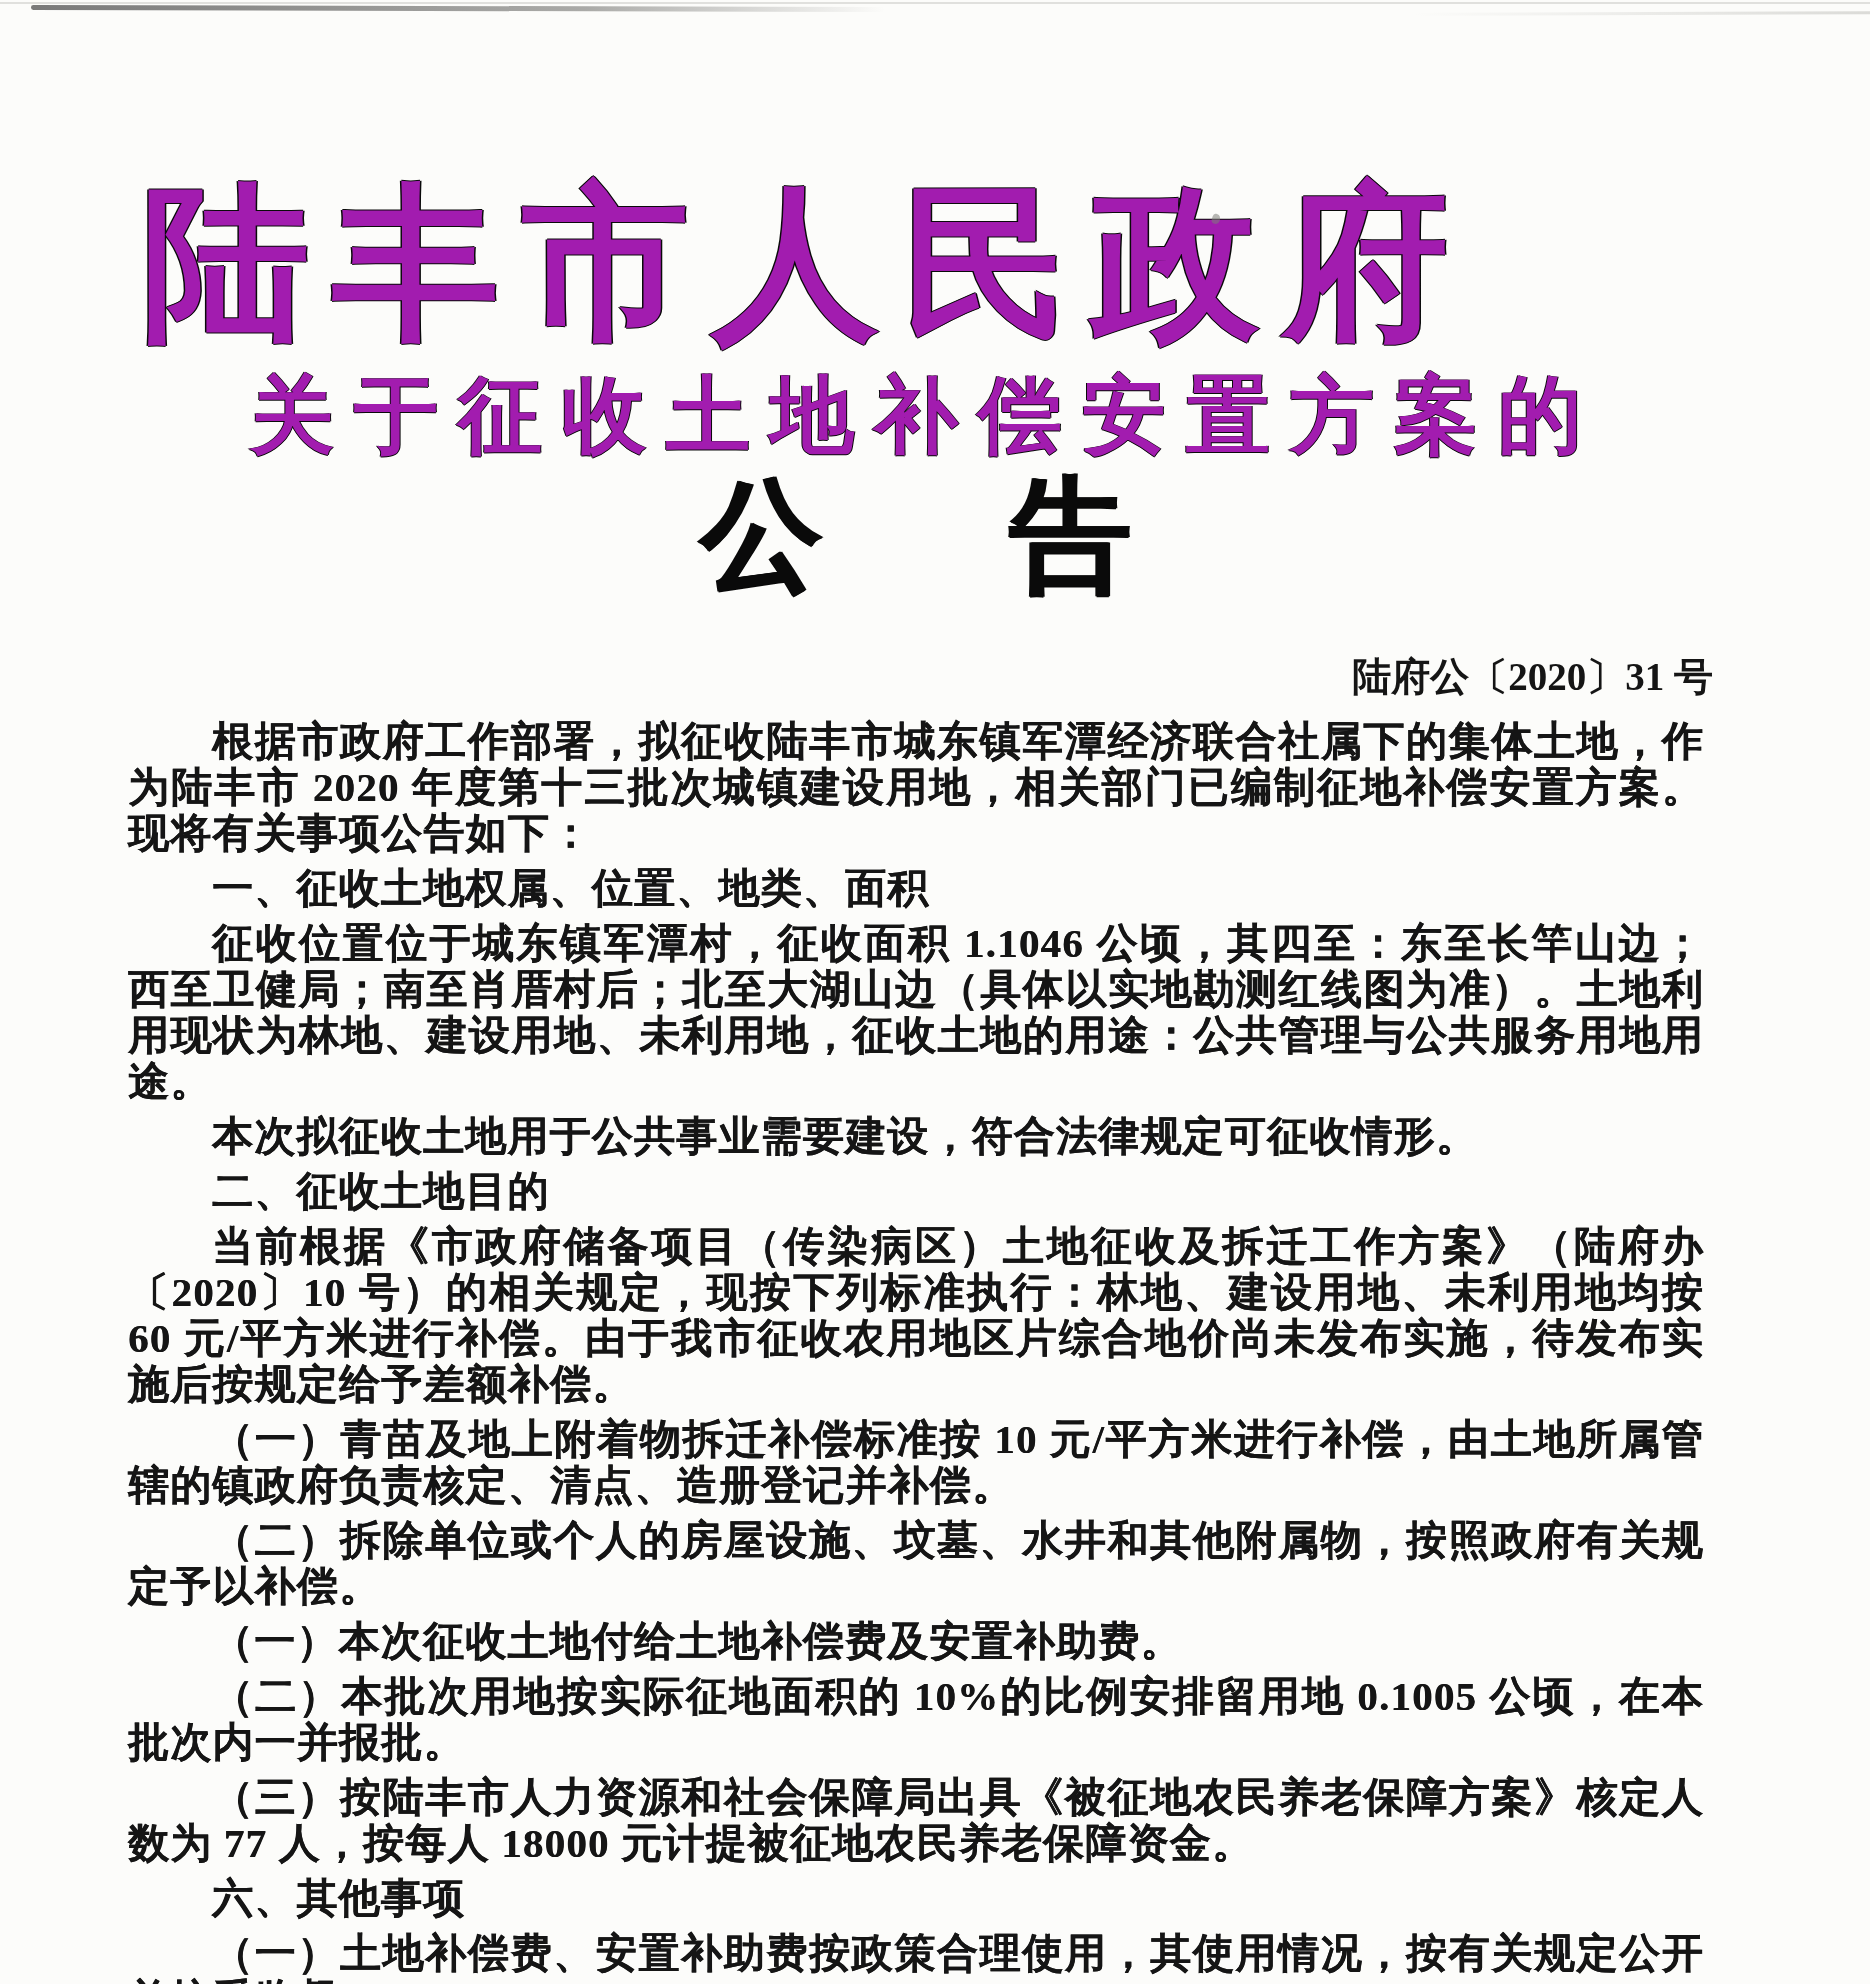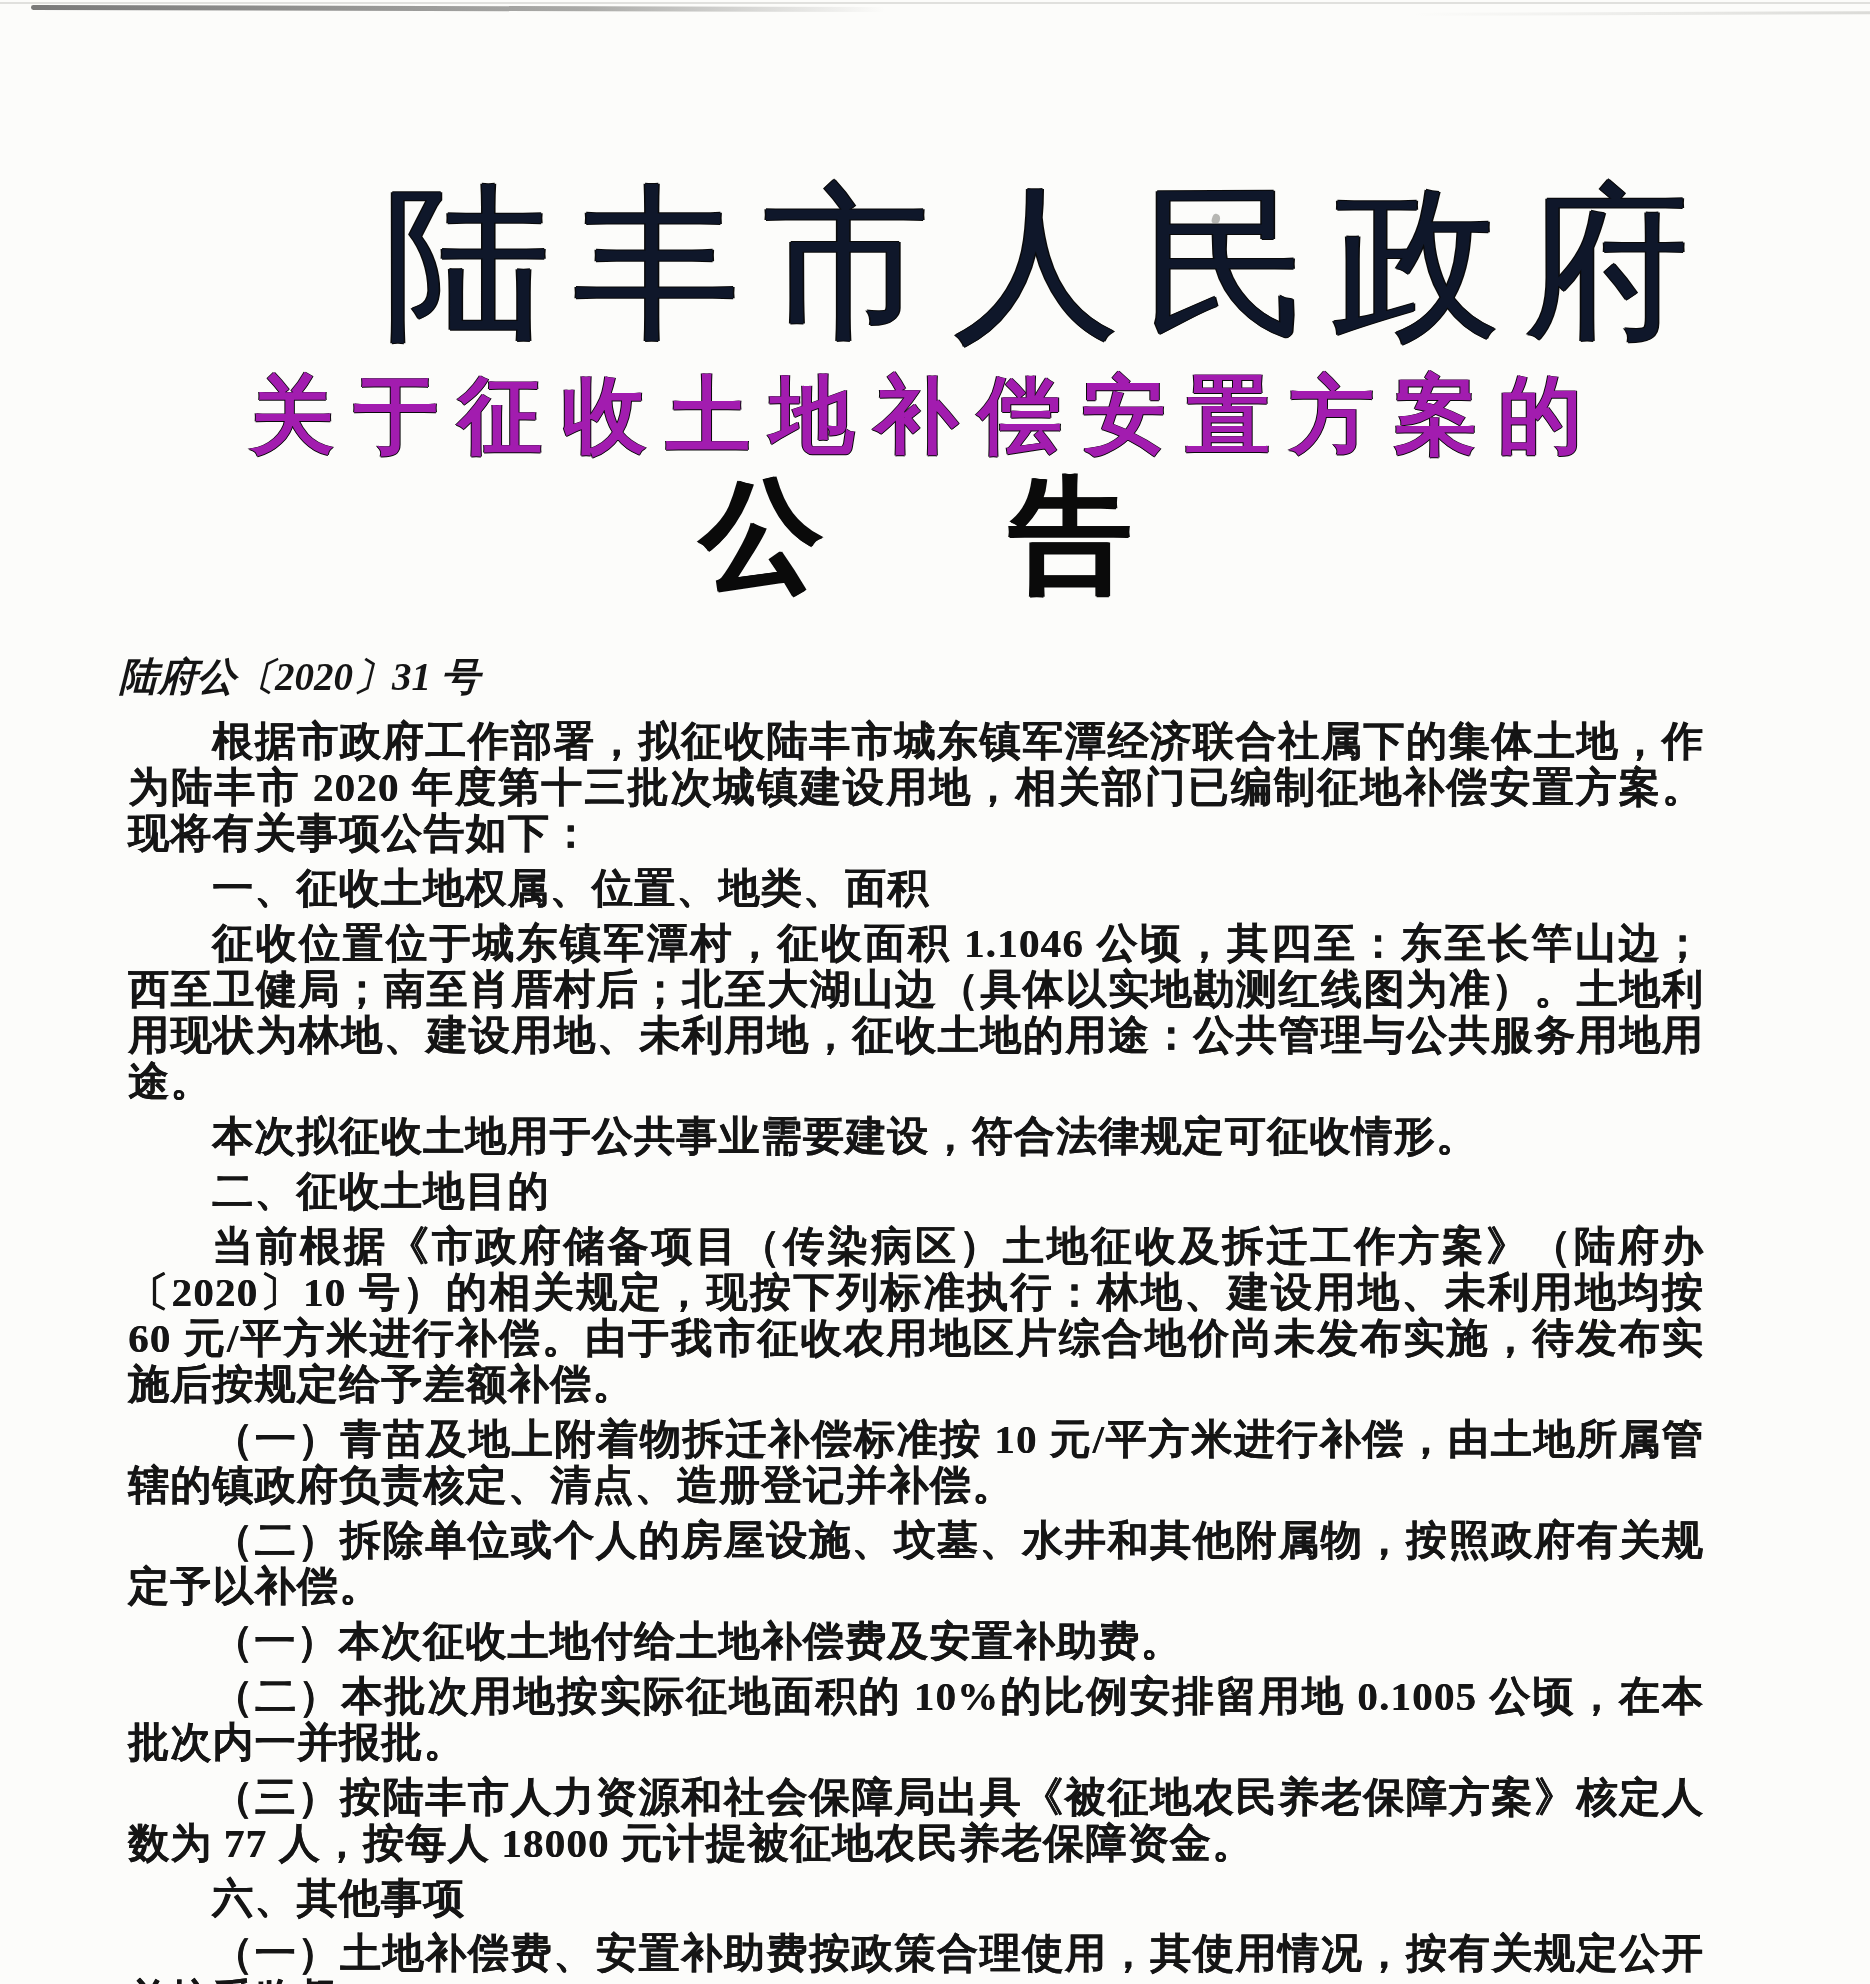--- a/index.html
+++ b/index.html
@@ -11,26 +11,26 @@
     background: #fcfcfa;
     overflow: hidden;
     font-family: "Liberation Serif", "DejaVu Serif", serif;
     color: #151515;
   }
   .content { padding: 179px 158px 0 119px; }
 
   .title-main {
     font-size: 167px;
     line-height: 171px;
-    font-weight: normal;
-    text-align: right;
+    font-weight: bold;
+    text-align: left;
     letter-spacing: 23px;
     padding-left: 23px;
     white-space: nowrap;
-    color: #0f172a;
+    color: #a21caf;
     text-shadow: 1.6px 0 0 #0a0a0a, -1.6px 0 0 #0a0a0a, 0 1.2px 0 #0a0a0a, 0 -1.2px 0 #0a0a0a;
   }
   .title-sub {
     margin-top: 22px;
     font-size: 84px;
     line-height: 88px;
     font-weight: bold;
     text-align: center;
     letter-spacing: 20px;
     padding-left: 20px;
@@ -47,22 +47,21 @@
     justify-content: center;
     gap: 187px;
     color: #0a0a0a;
     text-shadow: 1.2px 0 0 #0a0a0a, -1.2px 0 0 #0a0a0a, 0 1.2px 0 #0a0a0a;
   }
   .doc-number {
     margin-top: 56px;
     font-size: 39px;
     line-height: 44px;
     font-weight: bold;
-    text-align: left;
-    font-style: italic;
+    text-align: right;
   }
   .body-text { margin-top: 19px; }
   .para {
     margin: 9px;
     font-size: 41px;
     line-height: 46px;
     letter-spacing: 1.2px;
     font-weight: bold;
     text-align: justify;
     text-indent: 84px;

